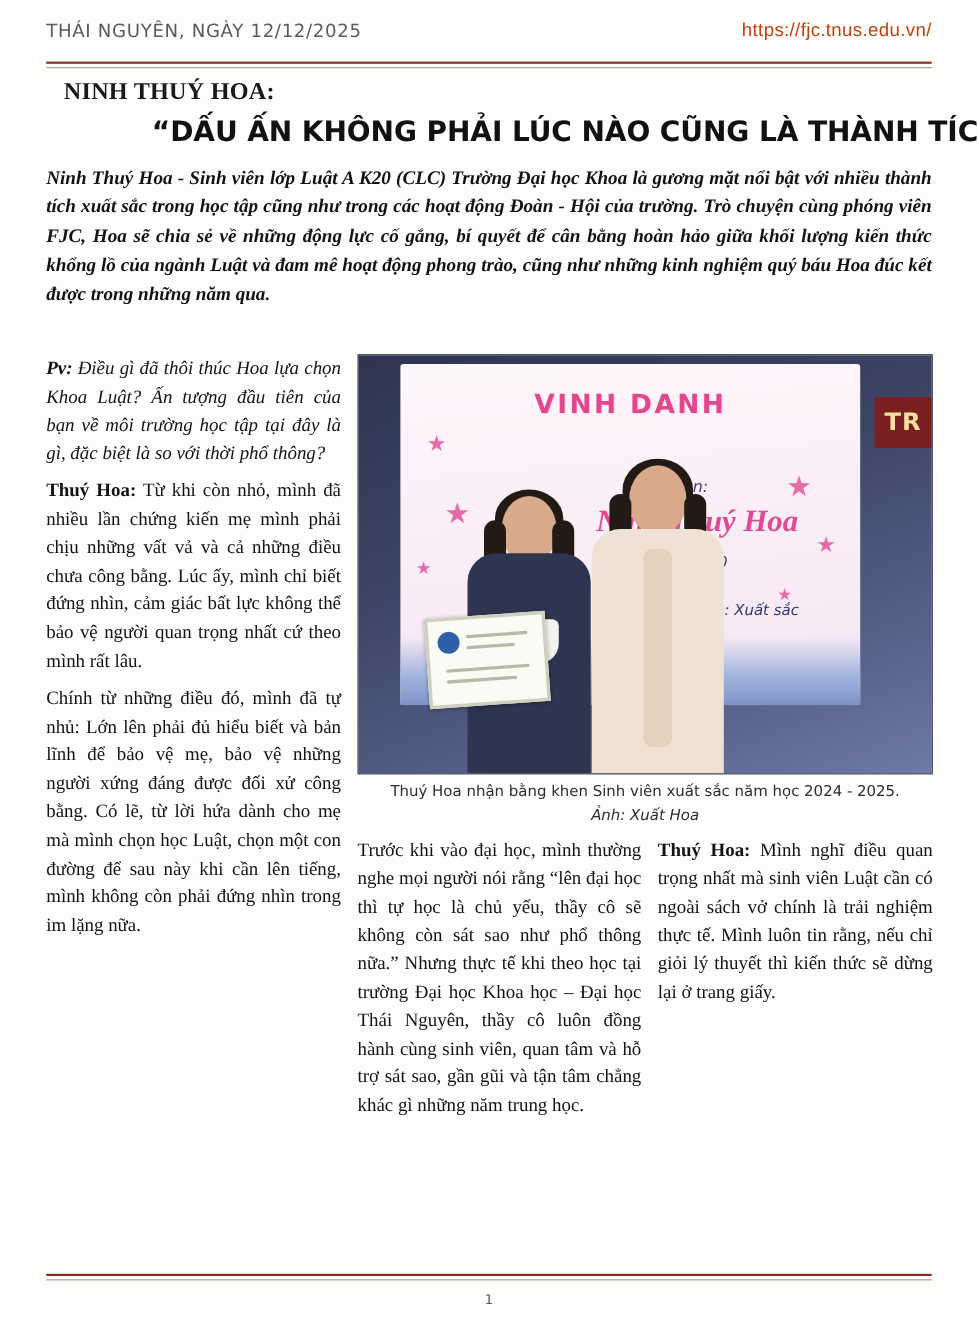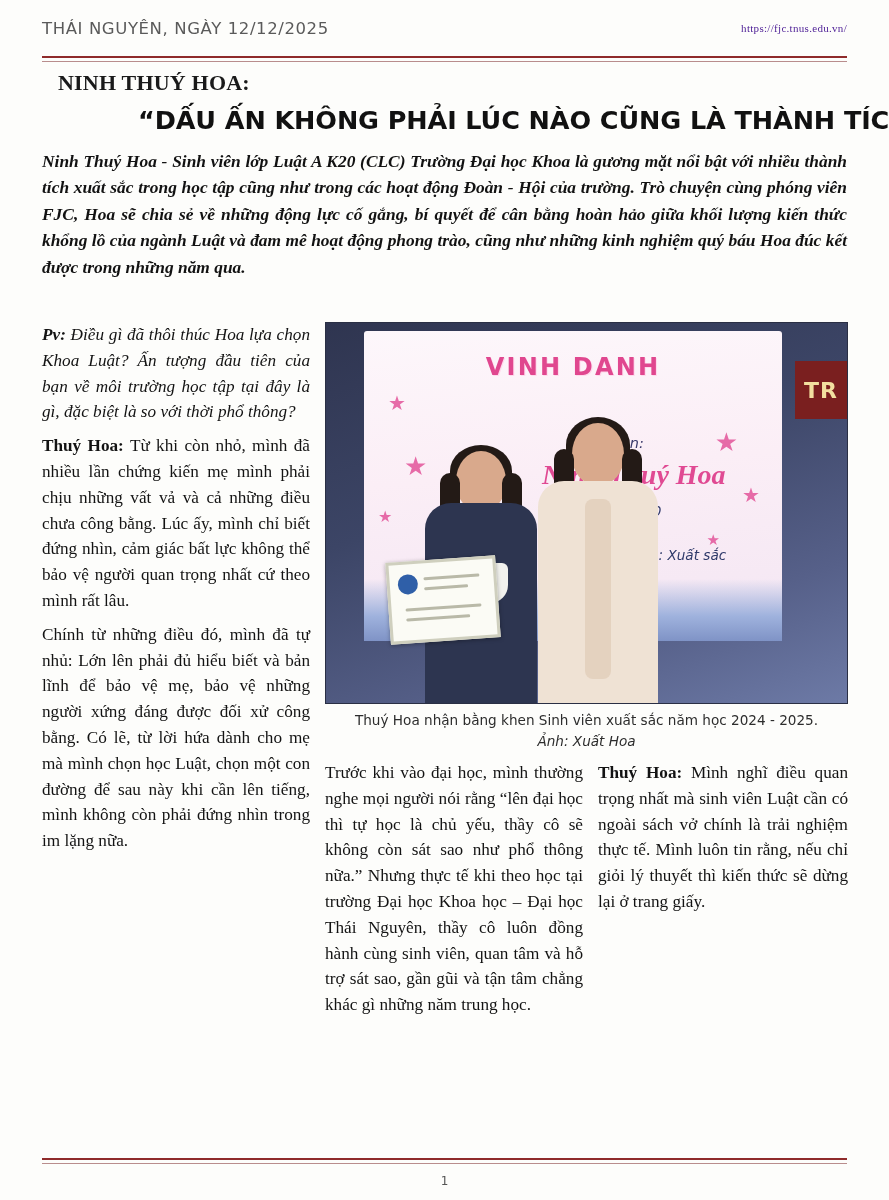--- a/index.html
+++ b/index.html
@@ -34,23 +34,23 @@
     box-sizing: border-box;
   }
   .masthead .dateline {
     font-family: "DejaVu Sans", sans-serif;
     font-size: 16.5px;
     letter-spacing: 0.6px;
     color: #5a5a5a;
     font-weight: 400;
   }
   .masthead .site-url {
-    font-family: Liberation Serif, serif;
-    font-size: 11px;
-    color: #4c1d95;
+    font-family: Liberation Sans, sans-serif;
+    font-size: 17px;
+    color: #c2410c;
     letter-spacing: 0.3px;
   }
   .header-rule {
     position: absolute;
     top: 56px; left: 42px; right: 42px;
     height: 2px;
     background: #8f2b2b;
   }
   .header-rule.thin {
     top: 61px;
@@ -217,21 +217,21 @@
   .scr-l3 { top: 216px; }
   .scr-city {
     position: absolute;
     left: 0; right: 0; bottom: 0;
     height: 62px;
     background: linear-gradient(180deg, rgba(120,140,200,0) 0%, #9fb2dd 60%, #7f93c6 100%);
   }
   .tr-badge {
     position: absolute;
     right: 0; top: 38px;
-    width: 52px; height: 58px;
+    width: 52px; height: 46px;
     background: #7a1f1f;
     color: #f3dfa0;
     font-family: "DejaVu Sans", sans-serif;
     font-weight: bold;
     font-size: 22px;
     display: flex; align-items: center; justify-content: center;
     letter-spacing: 1px;
   }
   
   .person { position: absolute; bottom: 0; }

